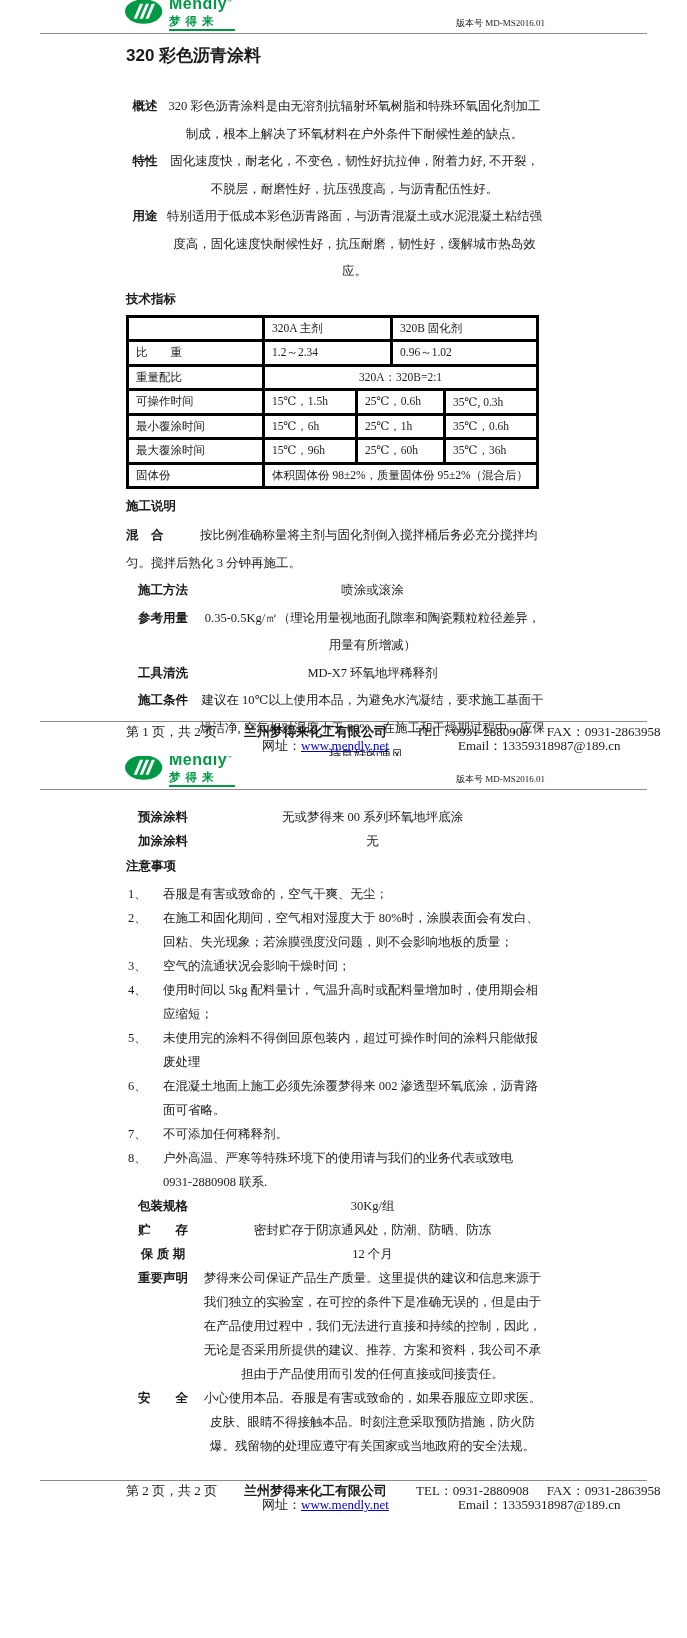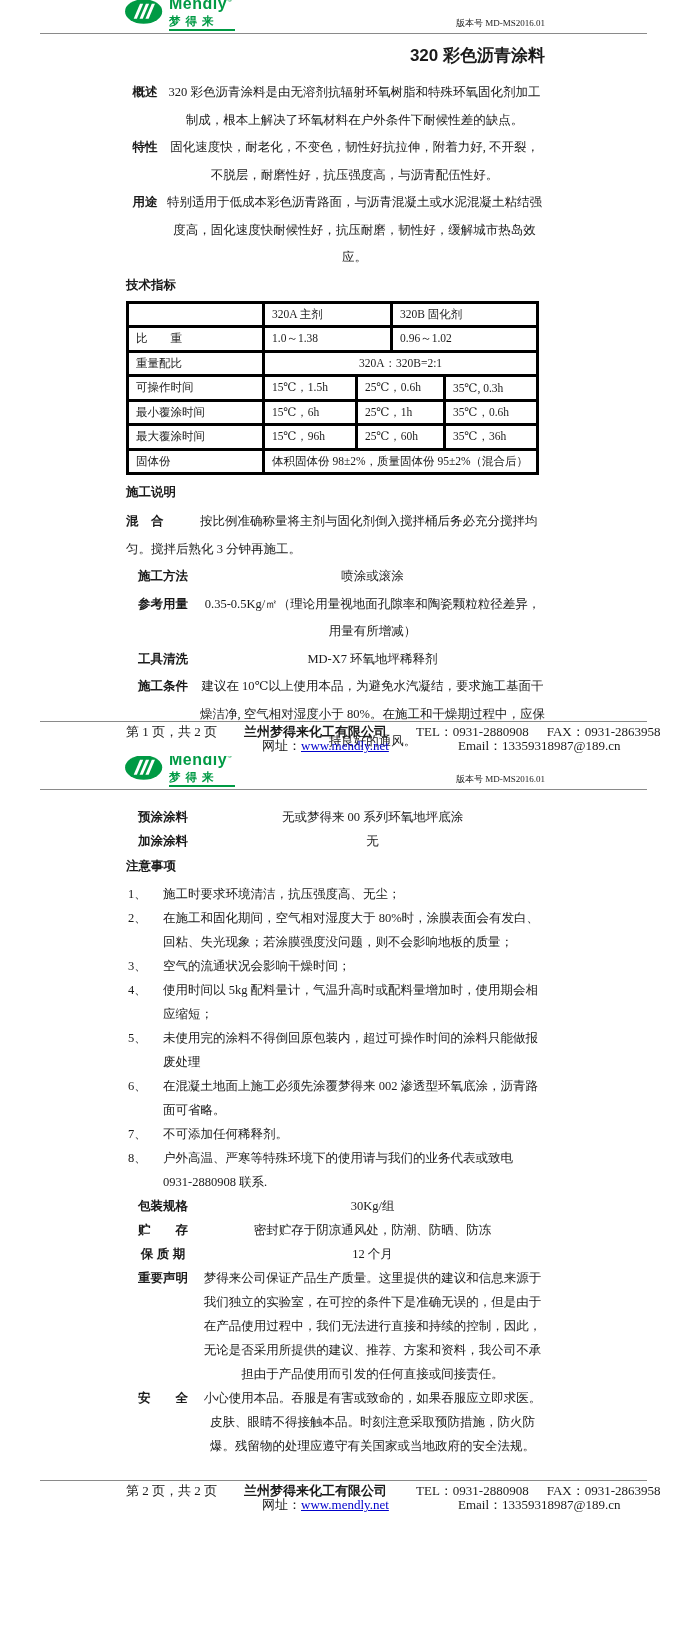--- a/index.html
+++ b/index.html
@@ -39,21 +39,21 @@
     border-bottom:2px solid var(--brand-green,#009a44);
     display:inline-block;
   }
   .version{font-size:9px;white-space:nowrap;padding-bottom:1px;}
   .rule{border:none;border-top:1px solid var(--rule-gray,#8a8a8a);margin:0 40px;}
 
   
   .content{margin:0 142px 0 126px;}
   .title{
     font-family:"Liberation Sans","DejaVu Sans",sans-serif;
-    font-size:17px;font-weight:bold;margin:11px 0 12px;line-height:22px;text-align:right;
+    font-size:17px;font-weight:bold;margin:11px 0 26px;line-height:22px;
   }
   .row{display:grid;font-size:12.5px;line-height:27.5px;text-align:center;}
   .row .lb{font-weight:bold;font-family:"Liberation Sans","DejaVu Sans",sans-serif;}
   .cols2{grid-template-columns:38px 1fr;}
   .cols4{grid-template-columns:74px 1fr;}
   h2.sec{font-size:12.5px;font-weight:bold;margin:3px 0 5px;line-height:21px;
     font-family:"Liberation Sans","DejaVu Sans",sans-serif;}
 
   
   table.tech{width:410px;border-collapse:collapse;table-layout:fixed;
@@ -141,21 +141,21 @@
             <col style="width:93px">
         </colgroup>
         <tbody>
             <tr>
           <td></td>
           <td colspan="2">320A 主剂</td>
           <td colspan="2">320B 固化剂</td>
         </tr>
         <tr>
           <td>比　　重</td>
-          <td colspan="2">1.0～1.38</td>
+          <td colspan="2">1.2～2.34</td>
           <td colspan="2">0.96～1.02</td>
         </tr>
         <tr>
           <td>重量配比</td>
           <td colspan="4" class="center">320A：320B=2:1</td>
         </tr>
         <tr>
           <td>可操作时间</td>
           <td>15℃，1.5h</td>
           <td colspan="2">25℃，0.6h</td>
@@ -245,21 +245,21 @@
       </div>
       <div class="row cols4">
         <span class="lb">加涂涂料</span>
         <span>无</span>
       </div>
 
       <h2 class="sec">注意事项</h2>
 
       <div class="note">
           <span class="num">1、</span>
-          <span>施工时要求环境清洁，抗压强度高、无尘；</span>
+          <span>吞服是有害或致命的，空气干爽、无尘；</span>
         </div>
       <div class="note">
           <span class="num">2、</span>
           <span>在施工和固化期间，空气相对湿度大于 80%时，涂膜表面会有发白、回粘、失光现象；若涂膜强度没问题，则不会影响地板的质量；</span>
         </div>
       <div class="note">
           <span class="num">3、</span>
           <span>空气的流通状况会影响干燥时间；</span>
         </div>
       <div class="note">

